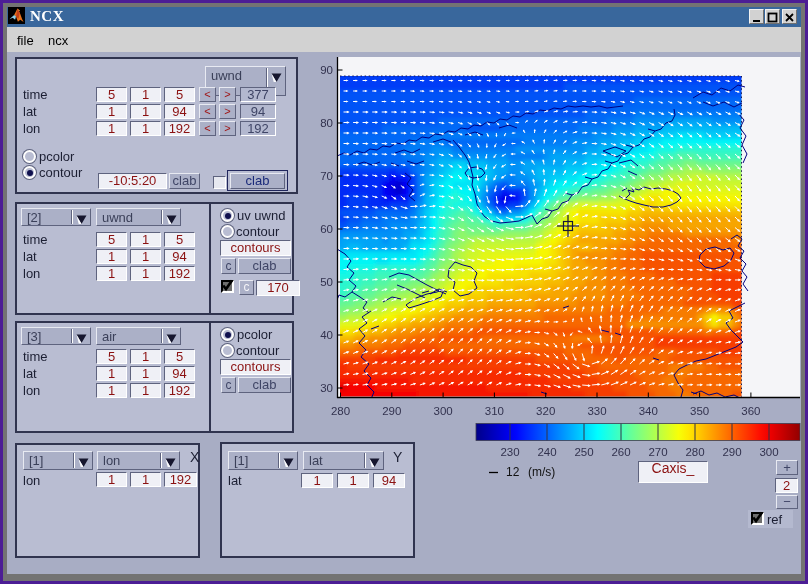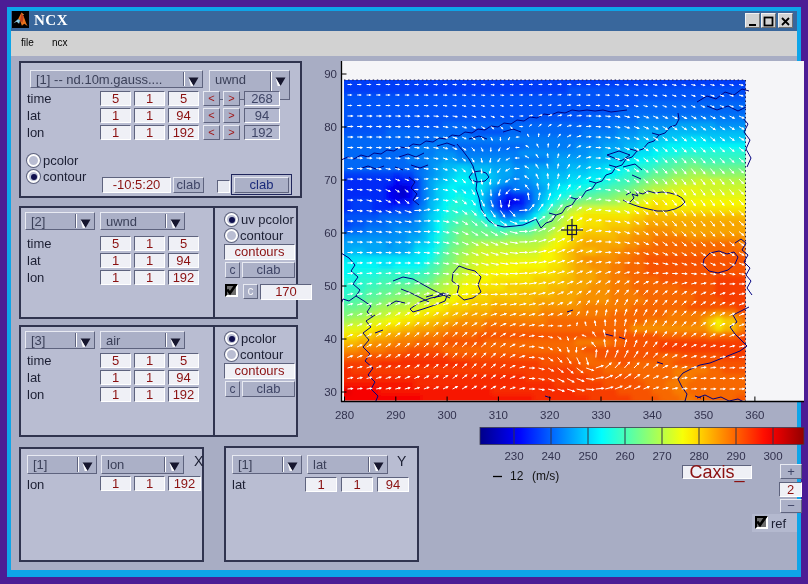--- a/index.html
+++ b/index.html
@@ -1,20 +1,20 @@
 <!DOCTYPE html>
 <html><head><meta charset="utf-8"><style>
 *{margin:0;padding:0;box-sizing:border-box}
 body{width:808px;height:584px;position:relative;font-family:"Liberation Sans",sans-serif;background:#c9c9c9;overflow:hidden}
-#win{position:absolute;left:0;top:0;width:808px;height:584px;border:7px solid #4c1d95;background:#0ea5e9}
+#win{position:absolute;left:0;top:0;width:808px;height:584px;border:3px solid #4c1d95;background:#737373}
 #title{position:absolute;left:4px;top:4px;right:4px;height:20px;background:#39679c}
 #title .t{position:absolute;left:23px;top:1px;color:#fff;font-family:"Liberation Serif",serif;font-weight:bold;font-size:15px;letter-spacing:0.5px}
 #icon{position:absolute;left:1px;top:0px;width:17px;height:17px;background:#000}
 .wbtn{position:absolute;top:2px;width:15px;height:15px;background:#d2d2d2;border-top:1px solid #f2f2f2;border-left:1px solid #f2f2f2;border-right:1px solid #707070;border-bottom:1px solid #707070;color:#000;text-align:center}
-#menubar{position:absolute;left:4px;top:24px;right:4px;height:34px;background:#d2d2d2;border-bottom:1px solid #8a8a8a;color:#000;font-size:10px}
+#menubar{position:absolute;left:4px;top:24px;right:4px;height:34px;background:#d2d2d2;border-bottom:1px solid #8a8a8a;color:#000;font-size:13px}
 #menubar span{position:absolute;top:6px}
 #content{position:absolute;left:4px;top:49px;right:4px;bottom:7px;background:#a8adc4}
 .panel{position:absolute;background:#b9bdd2;border:2px solid #30344f}
 .pdiv{position:absolute;width:2px;background:#30344f}
 .lb{position:absolute;color:#1c1f33}
 .dd{position:absolute;background:#abb0c7;border-top:1px solid #e8eaf2;border-left:1px solid #e8eaf2;border-right:1px solid #5e637e;border-bottom:1px solid #5e637e;color:#3b4059;font-size:13px;overflow:hidden}
 .ddt{position:absolute;left:5px;top:1px;white-space:nowrap}
 .ddsep{position:absolute;right:17px;top:1px;bottom:1px;width:2px;background:#fff;border-left:1px solid #5e637e}
 .ddarr{position:absolute;right:3px;top:4px}
 .tf{position:absolute;background:#eff0f6;border-top:1px solid #5e637e;border-left:1px solid #5e637e;border-right:1px solid #fff;border-bottom:1px solid #fff;text-align:center;line-height:13px}
@@ -1033,43 +1033,35 @@
         <text x="655" y="453">270</text>
         <text x="692" y="453">280</text>
         <text x="729" y="453">290</text>
         <text x="766" y="453">300</text>
       </g>
 <line x1="486" y1="469.5" x2="495" y2="469.5" stroke="#000" stroke-width="1.3"></line>
 <text x="503" y="473" font-family="Liberation Sans, sans-serif" font-size="12" fill="#111">12</text>
 <text x="525" y="473" font-family="Liberation Sans, sans-serif" font-size="12" fill="#111">(m/s)</text>
 </svg>
     <div class="panel" style="left:12px;top:54px;width:283px;height:137px"></div>
-<div class="dd" style="left:23px;top:63px;width:173px;height:18px">
-      <span class="ddt">[1] -- nd.10m.gauss....</span>
-      <span class="ddsep"></span>
-      <span class="ddarr"><svg width="11" height="10" viewBox="0 0 11 10">
-          <path d="M0.5,0.5 h10 l-5,8.5 z" fill="#16162e"></path>
-          <path d="M0.5,0.5 l5,8.5 l-2.8,0 z" fill="#fbfbfd"></path>
-        </svg></span>
-    </div>
 <div class="dd" style="left:202px;top:63px;width:81px;height:30px">
       <span class="ddt">uwnd</span>
       <span class="ddsep"></span>
       <span class="ddarr"><svg width="11" height="10" viewBox="0 0 11 10">
           <path d="M0.5,0.5 h10 l-5,8.5 z" fill="#16162e"></path>
           <path d="M0.5,0.5 l5,8.5 l-2.8,0 z" fill="#fbfbfd"></path>
         </svg></span>
     </div>
 <div class="lb" style="left:20px;top:84px;font-size:13px">time</div>
 <div class="tf" style="left:93px;top:84px;width:31px;height:15px;font-size:13px"><span class="red">5</span></div>
     <div class="tf" style="left:127px;top:84px;width:31px;height:15px;font-size:13px"><span class="red">1</span></div>
     <div class="tf" style="left:161px;top:84px;width:31px;height:15px;font-size:13px"><span class="red">5</span></div>
 <div class="btn btr" style="left:196px;top:84px;width:17px;height:15px;font-size:11px;line-height:13px">&lt;</div>
 <div class="btn btr" style="left:216px;top:84px;width:17px;height:15px;font-size:11px;line-height:13px">&gt;</div>
-<div class="vf" style="left:237px;top:84px;width:36px;height:15px">268</div>
+<div class="vf" style="left:237px;top:84px;width:36px;height:15px">377</div>
 <div class="lb" style="left:20px;top:101px;font-size:13px">lat</div>
 <div class="tf" style="left:93px;top:101px;width:31px;height:15px;font-size:13px"><span class="red">1</span></div>
     <div class="tf" style="left:127px;top:101px;width:31px;height:15px;font-size:13px"><span class="red">1</span></div>
     <div class="tf" style="left:161px;top:101px;width:31px;height:15px;font-size:13px"><span class="red">94</span></div>
 <div class="btn btr" style="left:196px;top:101px;width:17px;height:15px;font-size:11px;line-height:13px">&lt;</div>
 <div class="btn btr" style="left:216px;top:101px;width:17px;height:15px;font-size:11px;line-height:13px">&gt;</div>
 <div class="vf" style="left:237px;top:101px;width:36px;height:15px">94</div>
 <div class="lb" style="left:20px;top:118px;font-size:13px">lon</div>
 <div class="tf" style="left:93px;top:118px;width:31px;height:15px;font-size:13px"><span class="red">1</span></div>
     <div class="tf" style="left:127px;top:118px;width:31px;height:15px;font-size:13px"><span class="red">1</span></div>
@@ -1114,33 +1106,33 @@
 <div class="tf" style="left:93px;top:246px;width:31px;height:15px;font-size:13px"><span class="red">1</span></div>
     <div class="tf" style="left:127px;top:246px;width:31px;height:15px;font-size:13px"><span class="red">1</span></div>
     <div class="tf" style="left:161px;top:246px;width:31px;height:15px;font-size:13px"><span class="red">94</span></div>
 <div class="lb" style="left:20px;top:263px;font-size:13px">lon</div>
 <div class="tf" style="left:93px;top:263px;width:31px;height:15px;font-size:13px"><span class="red">1</span></div>
     <div class="tf" style="left:127px;top:263px;width:31px;height:15px;font-size:13px"><span class="red">1</span></div>
     <div class="tf" style="left:161px;top:263px;width:31px;height:15px;font-size:13px"><span class="red">192</span></div>
 <div class="radio" style="left:218px;top:206px">
       <span class="rdot"></span>
     </div>
-<div class="lb" style="left:234px;top:205px;font-size:13px">uv pcolor</div>
+<div class="lb" style="left:234px;top:205px;font-size:13px">uv uwnd</div>
 <div class="radio" style="left:218px;top:222px"></div>
 <div class="lb" style="left:233px;top:221px;font-size:13px">contour</div>
 <div class="tf" style="left:217px;top:237px;width:71px;height:16px;font-size:13px"><span class="red">contours</span></div>
 <div class="btn bt1" style="left:218px;top:255px;width:15px;height:16px;font-size:12px;line-height:14px">c</div>
 <div class="btn bt1" style="left:235px;top:255px;width:53px;height:16px;font-size:13px;line-height:14px">clab</div>
 <div class="cbc" style="left:218px;top:277px;width:13px;height:13px">
       <svg width="13" height="13" viewBox="0 0 13 13">
         <path d="M2.2 6.5 L5 10 L11 1.5" stroke="#000" stroke-width="2.6" fill="none"></path>
       </svg>
     </div>
 <div class="btn btw" style="left:236px;top:277px;width:15px;height:15px;font-size:12px;line-height:13px">c</div>
-<div class="tf" style="left:253px;top:277px;width:52px;height:16px;font-size:13px"><span class="red">170</span></div>
+<div class="tf" style="left:253px;top:277px;width:44px;height:16px;font-size:13px"><span class="red">170</span></div>
 <div class="panel" style="left:12px;top:318px;width:279px;height:112px"></div>
 <div class="pdiv" style="left:206px;top:320px;height:108px"></div>
 <div class="dd" style="left:18px;top:324px;width:70px;height:18px">
       <span class="ddt">[3]</span>
       <span class="ddsep"></span>
       <span class="ddarr"><svg width="11" height="10" viewBox="0 0 11 10">
           <path d="M0.5,0.5 h10 l-5,8.5 z" fill="#16162e"></path>
           <path d="M0.5,0.5 l5,8.5 l-2.8,0 z" fill="#fbfbfd"></path>
         </svg></span>
     </div>
@@ -1210,21 +1202,21 @@
       <span class="ddarr"><svg width="11" height="10" viewBox="0 0 11 10">
           <path d="M0.5,0.5 h10 l-5,8.5 z" fill="#16162e"></path>
           <path d="M0.5,0.5 l5,8.5 l-2.8,0 z" fill="#fbfbfd"></path>
         </svg></span>
     </div>
 <div class="lb" style="left:390px;top:446px;font-size:14px">Y</div>
 <div class="lb" style="left:225px;top:470px;font-size:13px">lat</div>
 <div class="tf" style="left:298px;top:470px;width:32px;height:15px;font-size:13px"><span class="red">1</span></div>
 <div class="tf" style="left:334px;top:470px;width:32px;height:15px;font-size:13px"><span class="red">1</span></div>
 <div class="tf" style="left:370px;top:470px;width:32px;height:15px;font-size:13px"><span class="red">94</span></div>
-<div class="tf" style="left:675px;top:458px;width:70px;height:14px;font-size:18px"><span class="red">Caxis_</span></div>
+<div class="tf" style="left:635px;top:458px;width:70px;height:22px;font-size:14px"><span class="red">Caxis_</span></div>
 <div class="btn bt1" style="left:773px;top:457px;width:22px;height:15px;font-size:13px;line-height:13px">+</div>
 <div class="tf" style="left:772px;top:475px;width:23px;height:15px;font-size:13px"><span class="red">2</span></div>
 <div class="btn bt1" style="left:773px;top:492px;width:22px;height:14px;font-size:13px;line-height:12px">−</div>
 <div style="position:absolute;left:745px;top:507px;width:45px;height:18px;background:#b4b9cf"></div>
 <div class="cbc" style="left:748px;top:509px;width:13px;height:13px">
       <svg width="13" height="13" viewBox="0 0 13 13">
         <path d="M2.2 6.5 L5 10 L11 1.5" stroke="#000" stroke-width="2.6" fill="none"></path>
       </svg>
     </div>
 <div class="lb" style="left:764px;top:509px;font-size:13px">ref</div>

